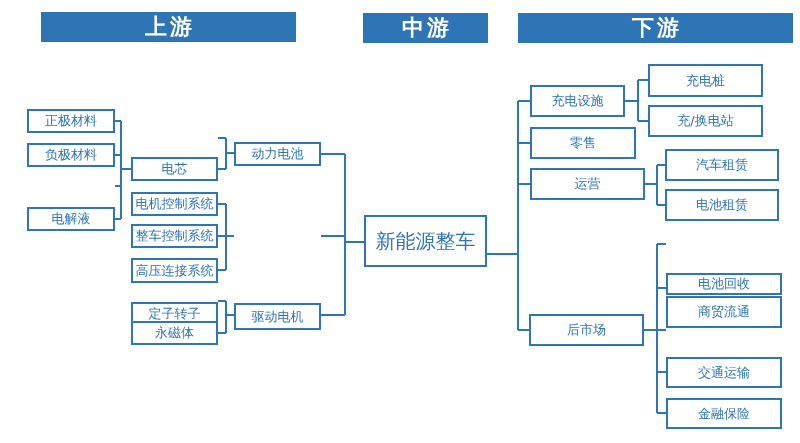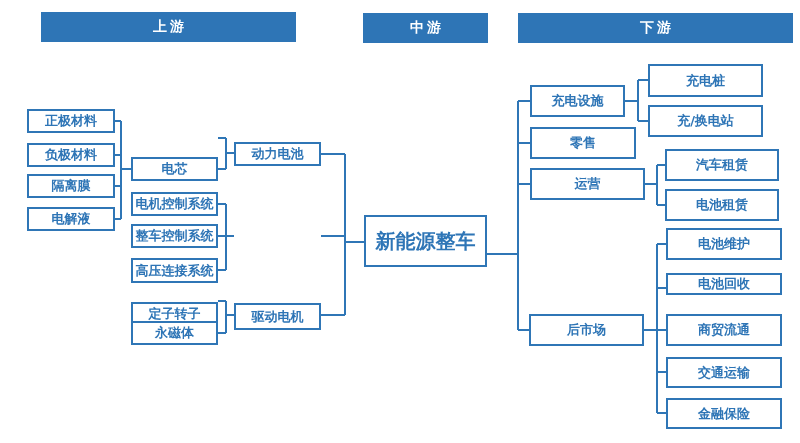--- a/index.html
+++ b/index.html
@@ -7,28 +7,28 @@
     position:relative;width:800px;height:443px;overflow:hidden;
     background:var(--page-bg,#ffffff);
     font-family:"DejaVu Sans","Liberation Sans",sans-serif;
   }
   .wires{position:absolute;left:0;top:0;}
   .wire{fill:none;stroke:var(--connector,#2f76b6);stroke-width:2;}
   .hdr{
     position:absolute;box-sizing:border-box;
     display:flex;align-items:center;justify-content:center;
     background:var(--header-bg,#2e75b6);color:var(--header-text,#ffffff);
-    font-size:14px;font-weight:bold;letter-spacing:3px;text-indent:3px;
+    font-size:22px;font-weight:bold;letter-spacing:3px;text-indent:3px;
   }
   .node{
     position:absolute;box-sizing:border-box;
     display:flex;align-items:center;justify-content:center;
     background:#ffffff;border:2px solid var(--box-border,#2f76b6);
     color:var(--box-text,#2e75b6);
-    font-size:13px;font-weight:700;white-space:nowrap;
+    font-size:13px;font-weight:400;white-space:nowrap;
   }
   .node.big{font-size:20px;}
 </style>
 </head>
 <body>
 
 <div class="stage">
 
   <svg class="wires" width="800" height="443" viewBox="0 0 800 443" shape-rendering="crispEdges">
     <path class="wire" d="M115 121 H121 M115 155 H121 M115 186 H121 M115 219 H121 M121 121 V219 M121 169 H131"></path>
@@ -41,21 +41,20 @@
     <path class="wire" d="M645 184 H657 M657 165 V205 M657 165 H665 M657 205 H665"></path>
     <path class="wire" d="M644 330 H657 M657 244 V413 M657 244 H666 M657 288 H666 M657 330 H666 M657 372 H666 M657 413 H666"></path>
   </svg>
 
   <div class="hdr" style="left:41px;top:12px;width:255px;height:30px">上游</div>
   <div class="hdr" style="left:363px;top:13px;width:125px;height:30px">中游</div>
   <div class="hdr" style="left:518px;top:13px;width:275px;height:30px">下游</div>
 
   <div class="node" style="left:27px;top:109px;width:88px;height:24px">正极材料</div>
   <div class="node" style="left:27px;top:143px;width:88px;height:24px">负极材料</div>
-  <div class="node" style="left:27px;top:174px;width:88px;height:24px">隔离膜</div>
   <div class="node" style="left:27px;top:207px;width:88px;height:24px">电解液</div>
 
   <div class="node" style="left:131px;top:157px;width:87px;height:24px">电芯</div>
   <div class="node" style="left:131px;top:192px;width:87px;height:24px">电机控制系统</div>
   <div class="node" style="left:131px;top:224px;width:87px;height:24px">整车控制系统</div>
   <div class="node" style="left:131px;top:258px;width:87px;height:25px">高压连接系统</div>
   <div class="node" style="left:131px;top:302px;width:87px;height:24px">定子转子</div>
   <div class="node" style="left:131px;top:321px;width:87px;height:24px">永磁体</div>
 
   <div class="node" style="left:234px;top:142px;width:87px;height:24px">动力电池</div>
@@ -67,19 +66,18 @@
   <div class="node" style="left:530px;top:127px;width:106px;height:32px">零售</div>
   <div class="node" style="left:530px;top:168px;width:115px;height:32px">运营</div>
   <div class="node" style="left:529px;top:314px;width:115px;height:32px">后市场</div>
 
   <div class="node" style="left:648px;top:64px;width:115px;height:33px">充电桩</div>
   <div class="node" style="left:648px;top:105px;width:115px;height:32px">充/换电站</div>
 
   <div class="node" style="left:665px;top:149px;width:114px;height:32px">汽车租赁</div>
   <div class="node" style="left:665px;top:189px;width:114px;height:32px">电池租赁</div>
 
-  <div class="node" style="left:666px;top:228px;width:116px;height:32px">电池维护</div>
   <div class="node" style="left:666px;top:273px;width:116px;height:22px">电池回收</div>
-  <div class="node" style="left:666px;top:314px;width:116px;height:32px">商贸流通</div>
+  <div class="node" style="left:666px;top:296px;width:116px;height:32px">商贸流通</div>
   <div class="node" style="left:666px;top:357px;width:116px;height:31px">交通运输</div>
   <div class="node" style="left:666px;top:398px;width:116px;height:31px">金融保险</div>
 
 </div>
 
 </body></html>

